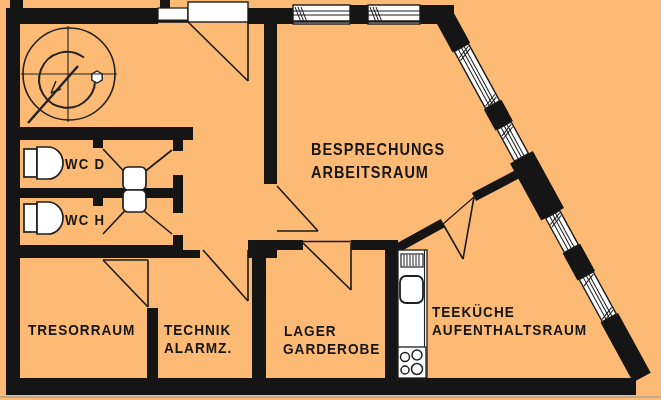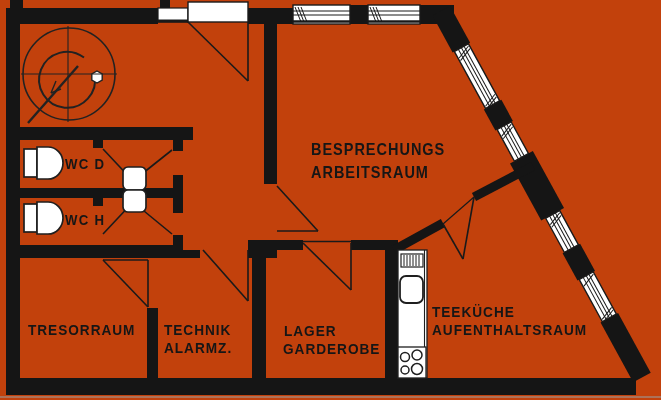--- a/index.html
+++ b/index.html
@@ -1,17 +1,17 @@
 <!DOCTYPE html>
 <html><head>
 <meta charset="utf-8">
 <style>
   html,body{margin:0;padding:0;background:#e8e8e8;}
   #stage{
-    position:relative;width:661px;height:400px;background:#c2410c;
+    position:relative;width:661px;height:400px;background:#fdba74;
     overflow:hidden;font-family:"Liberation Sans",sans-serif;
   }
   #plan-svg{position:absolute;left:0;top:0;}
   .lbl{
     position:absolute;color:#161616;font-weight:700;white-space:nowrap;
     transform:scaleX(.88);transform-origin:left top;letter-spacing:1.1px;
     font-size:15.5px;line-height:1;
   }
   .lbl.big{font-size:16.5px;}
   .lbl.wc{font-size:15px;letter-spacing:1.5px;}

